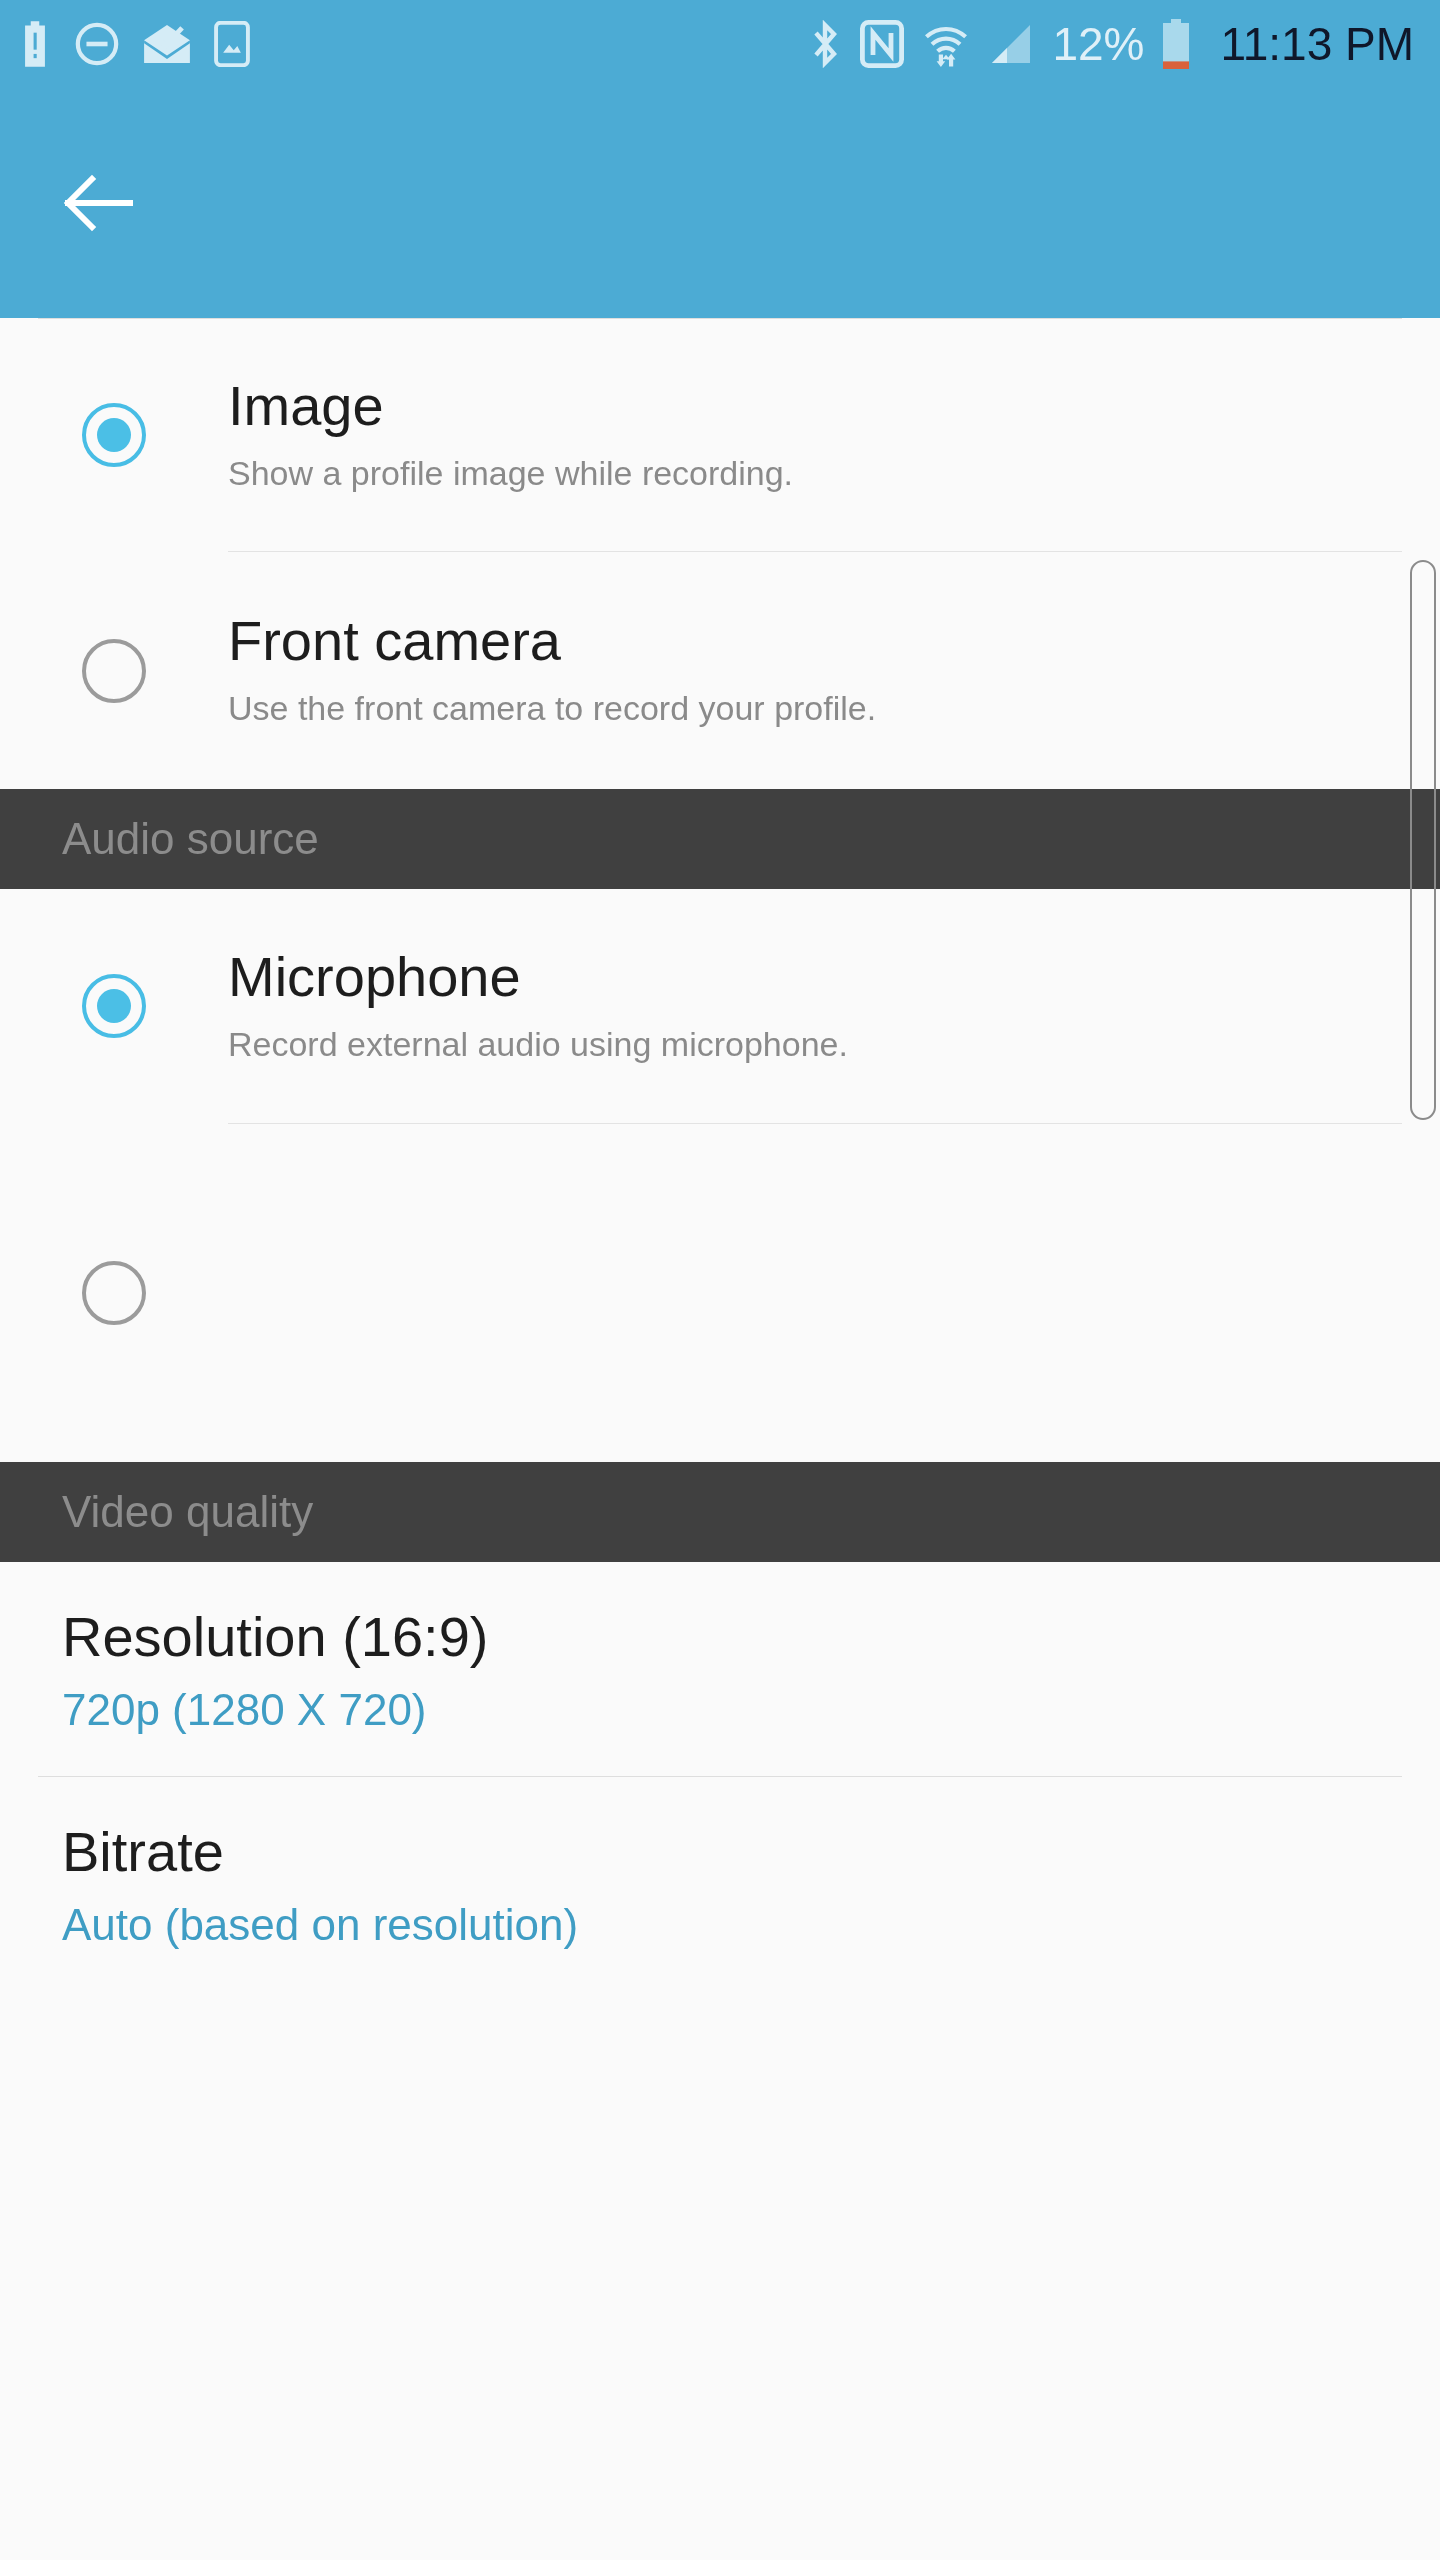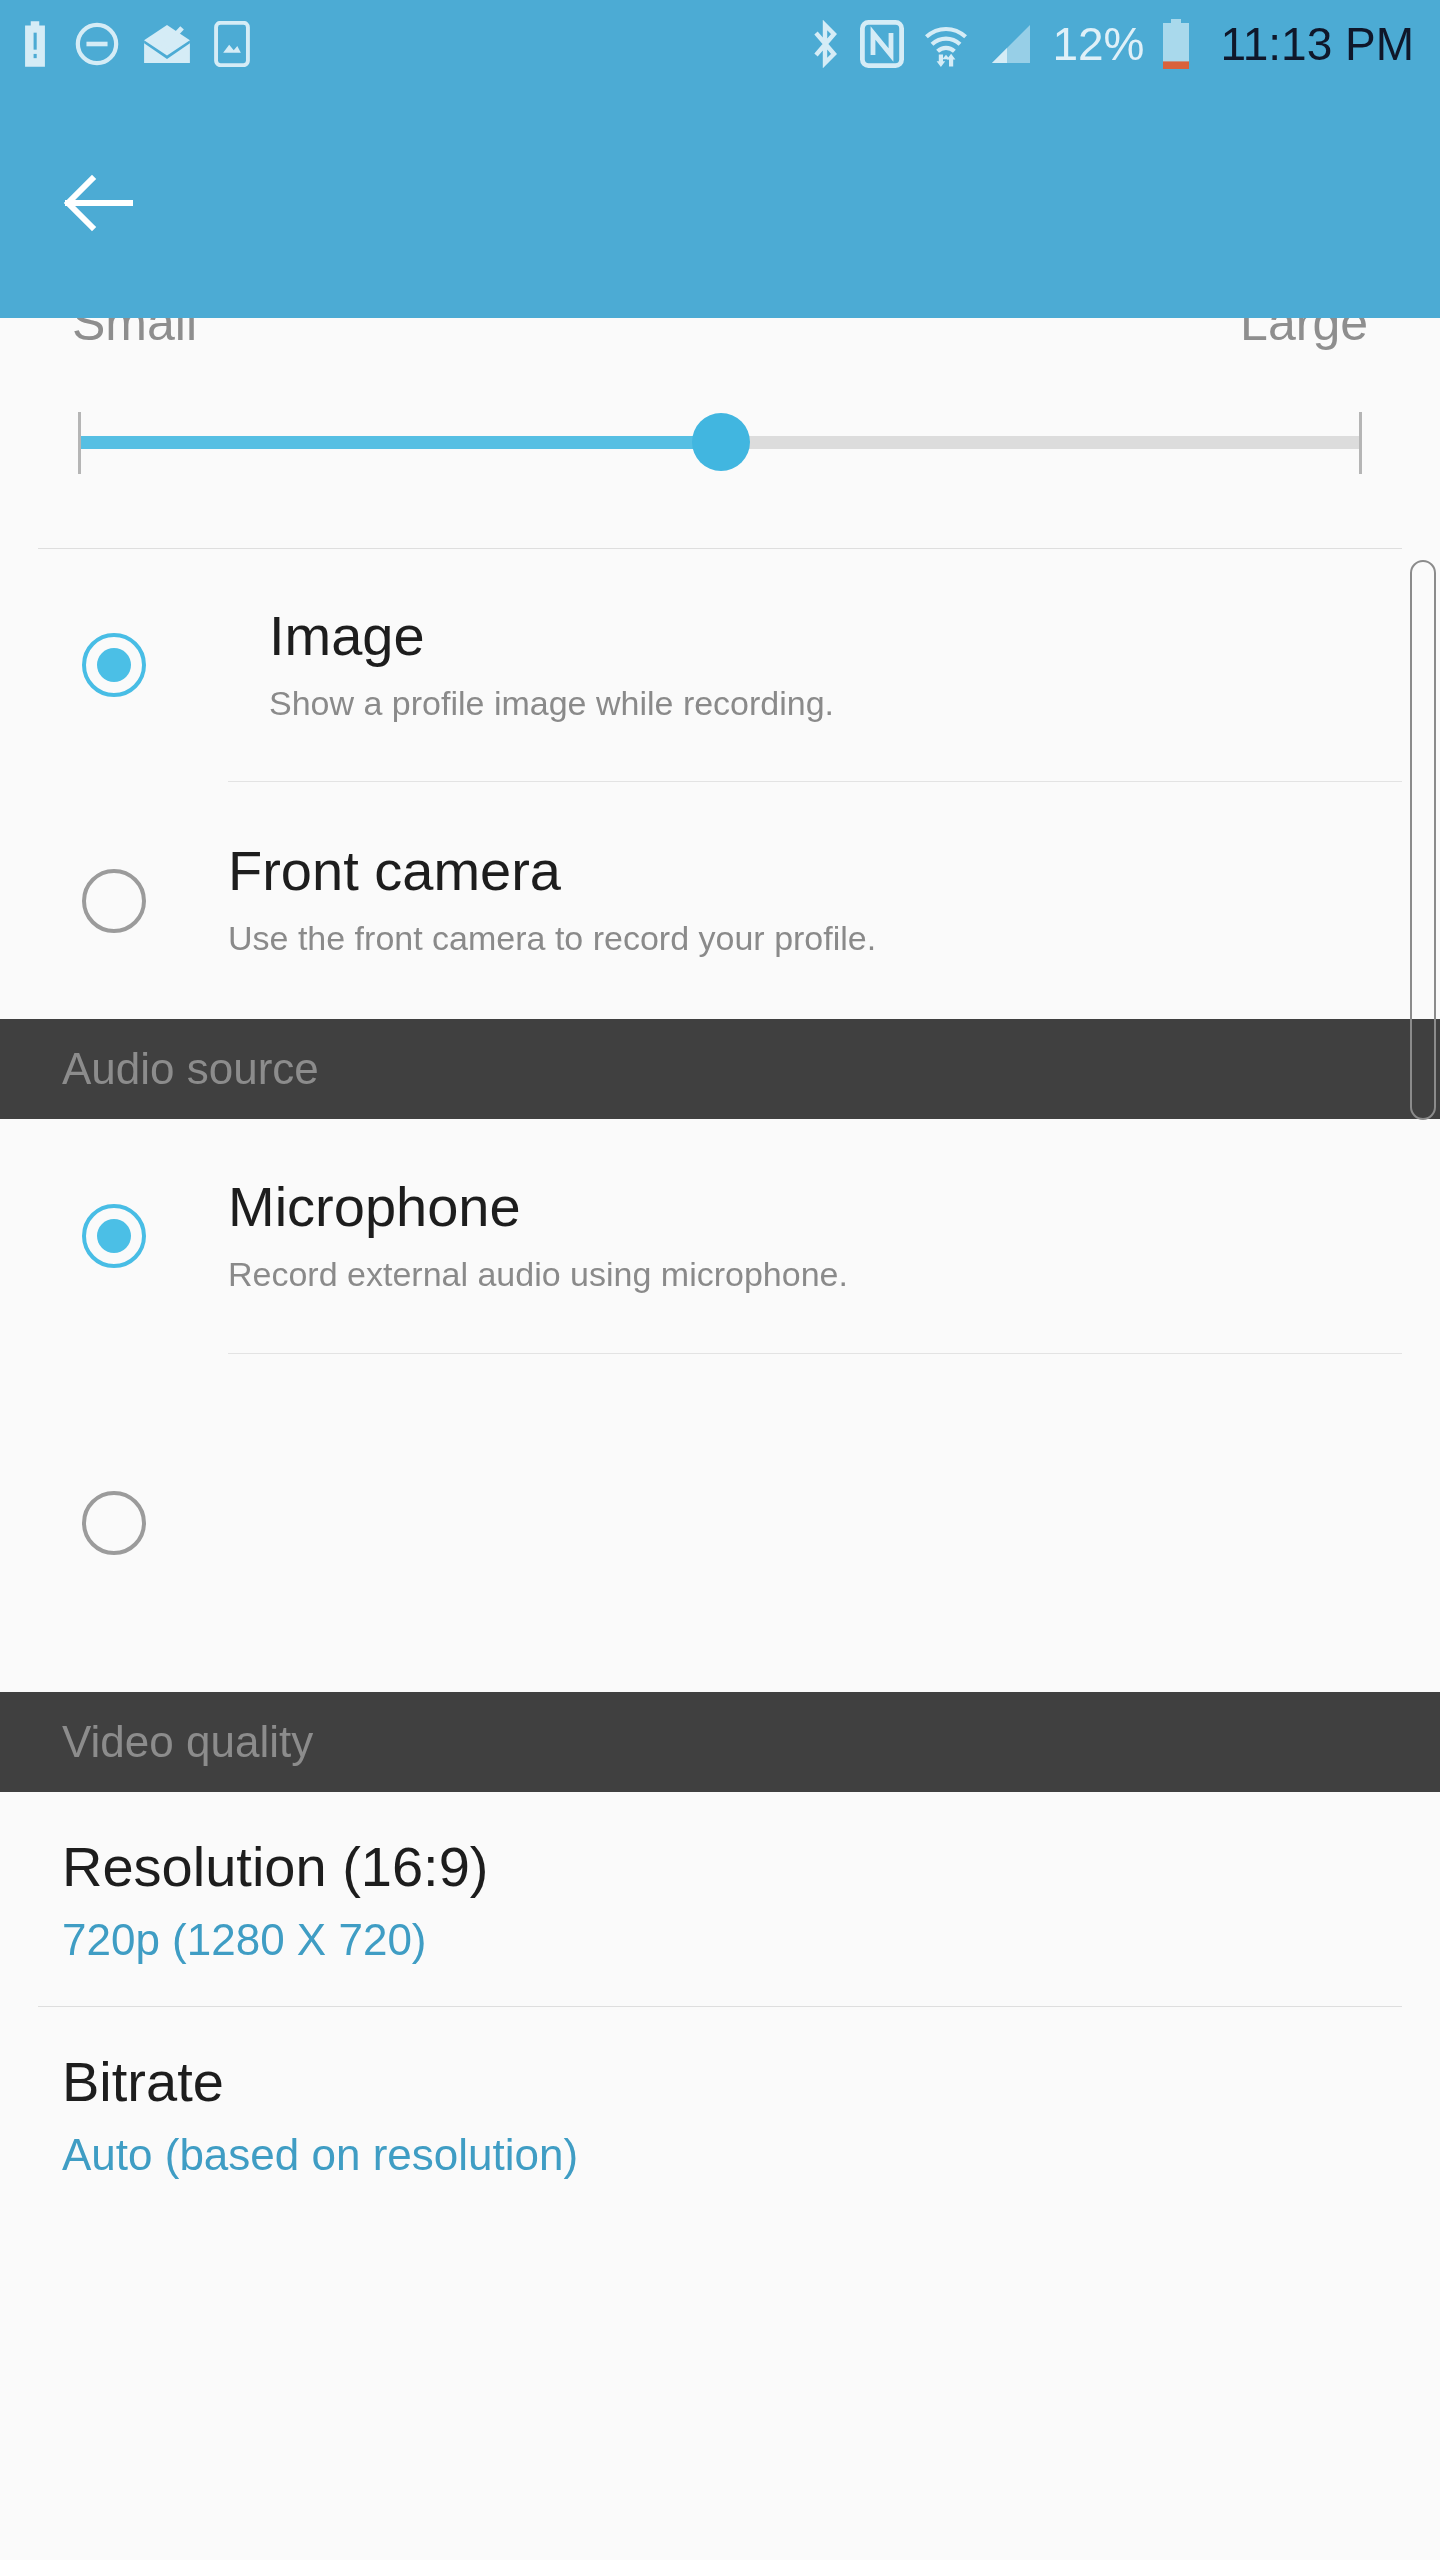--- a/index.html
+++ b/index.html
@@ -141,37 +141,24 @@
     background:transparent;
   }
 </style>
 </head>
 <body>
 
 <div id="screen">
 
   <div class="content">
 
-    <div class="slider-block">
-      <div class="slider-labels">
-        <span>Small</span>
-        <span>Large</span>
-      </div>
-      <div class="slider-row">
-        <div class="track-bg"></div>
-        <div class="track-fill"></div>
-        <div class="tick left"></div>
-        <div class="tick right"></div>
-        <div class="thumb"></div>
-      </div>
-    </div>
 
     <div class="rule-full"></div>
 
-    <div class="radio-row" style="height:232px;gap:41px;">
+    <div class="radio-row" style="height:232px;">
       <div class="radio-wrap">
         <div class="radio on"></div>
       </div>
       <div class="radio-text">
         <div class="radio-title">Image</div>
         <div class="radio-sub">Show a profile image while recording.</div>
       </div>
     </div>
 
     <div class="rule-indent"></div>

